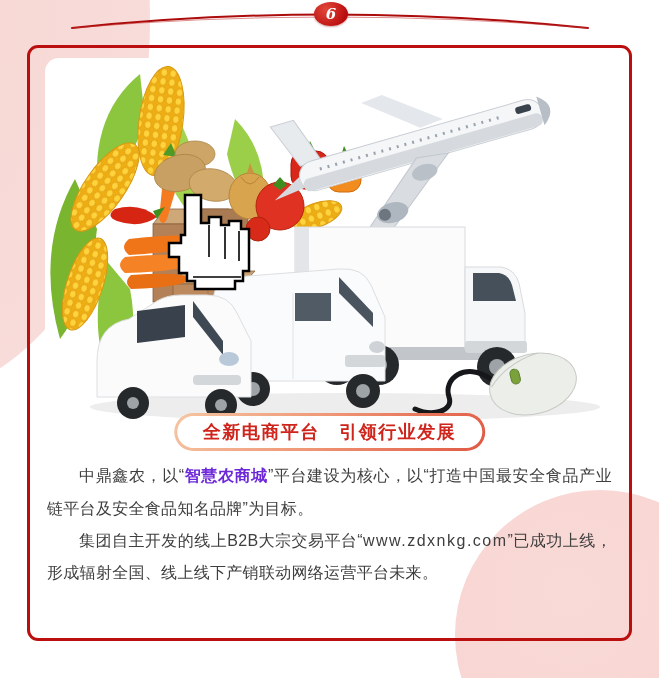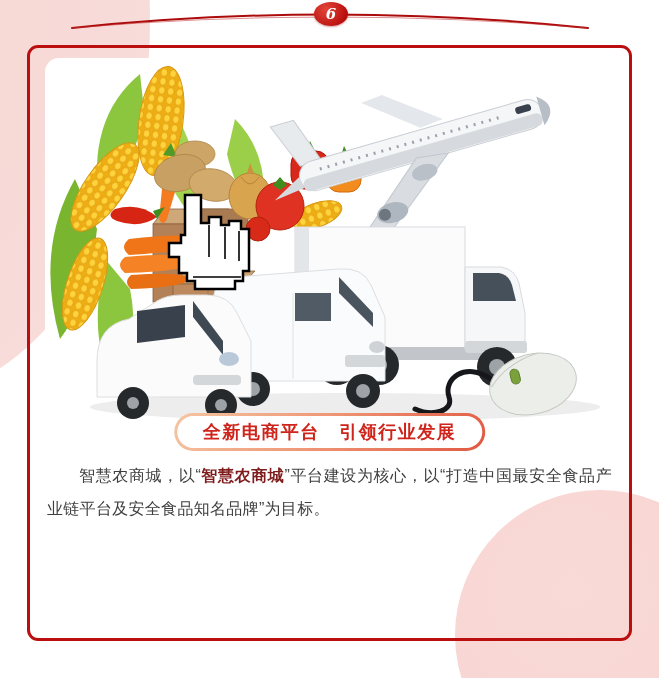--- a/index.html
+++ b/index.html
@@ -26,21 +26,21 @@
   
   .pill{position:absolute;left:50%;top:365px;transform:translateX(-50%);
         padding:3px;border-radius:22px;z-index:3;
         background:linear-gradient(125deg,#f6c5a2 0%,#ef9877 45%,#e05842 100%);}
   .pill-inner{background:#ffffff;border-radius:19px;padding:4px 26px;white-space:nowrap;}
   .pill-inner span{font-size:18px;font-weight:bold;color:#ce241b;letter-spacing:1.5px;}
   
   .text{position:absolute;left:17px;right:17px;top:412px;z-index:3;
         font-size:16px;line-height:32px;color:#3e3e3e;text-align:justify;letter-spacing:.3px;}
   .text p{margin:0;text-indent:2em;}
-  .text b{color:#7f1d1d;font-family:Liberation Mono, monospace;}
+  .text b{color:#6d28d9;font-family:Liberation Mono, monospace;}
   .url{letter-spacing:1.5px;}
 </style>
 </head>
 <body>
 
 <div class="page">
 
   <div class="circle tl"></div>
   <div class="circle br"></div>
 
@@ -199,17 +199,18 @@
       </svg>
     </div>
 
     <div class="pill">
       <div class="pill-inner">
         <span>全新电商平台　引领行业发展</span>
       </div>
     </div>
 
     <div class="text">
-      <p><span>智慧农商城，以“</span><b>智慧农商城</b><span>”平台建设为核心，以“打造中国最安全食品产业链平台及安全食品知名品牌”为目标。</span></p>
+      <p><span>中鼎鑫农，以“</span><b>智慧农商城</b><span>”平台建设为核心，以“打造中国最安全食品产业链平台及安全食品知名品牌”为目标。</span></p>
+      <p><span>集团自主开发的线上B2B大宗交易平台“</span><span class="url">www.zdxnkg.com</span><span>”已成功上线，形成辐射全国、线上线下产销联动网络运营平台未来。</span></p>
     </div>
 
   </div>
 </div>
 
 </body></html>

